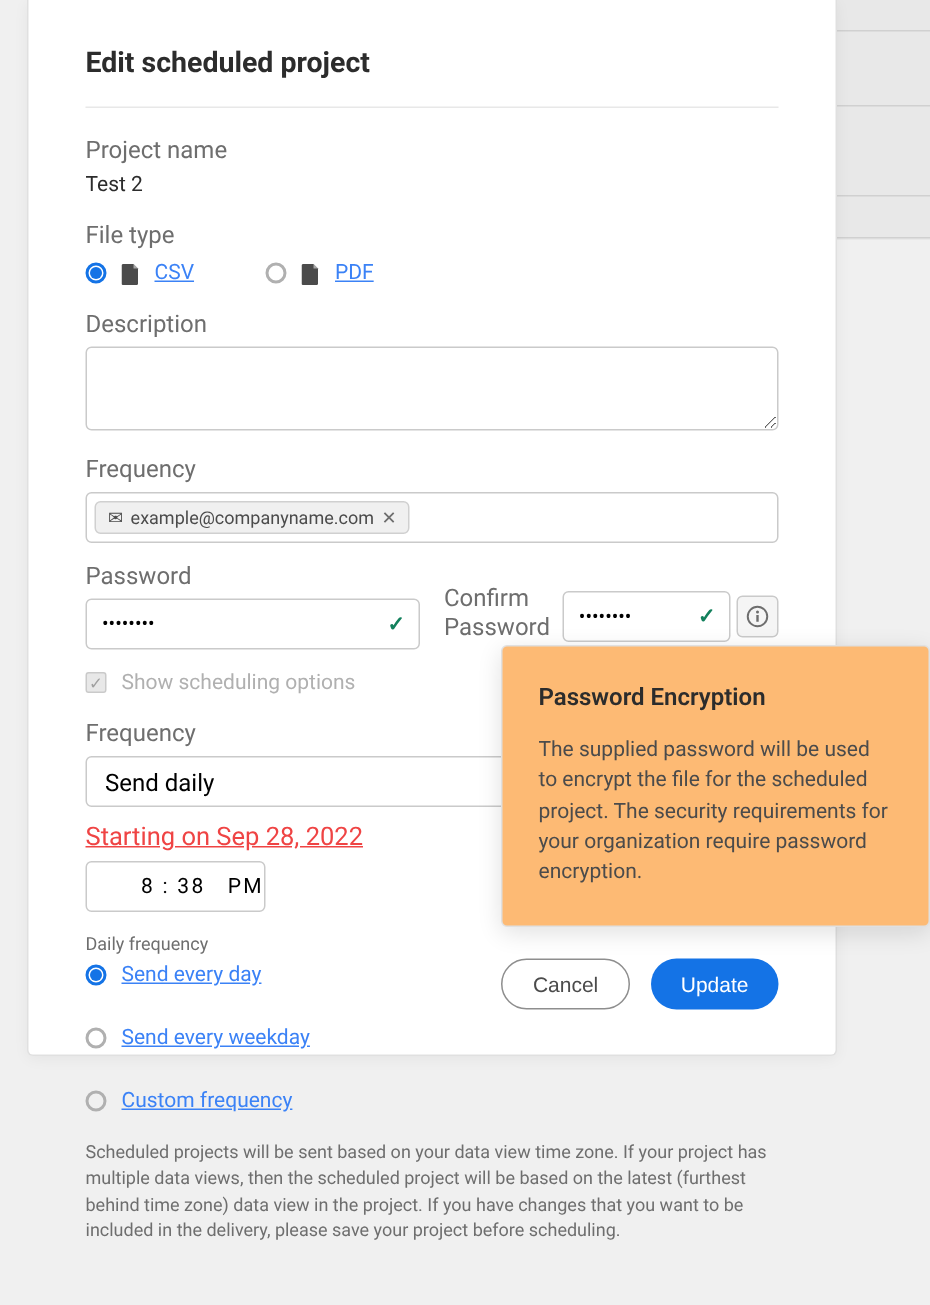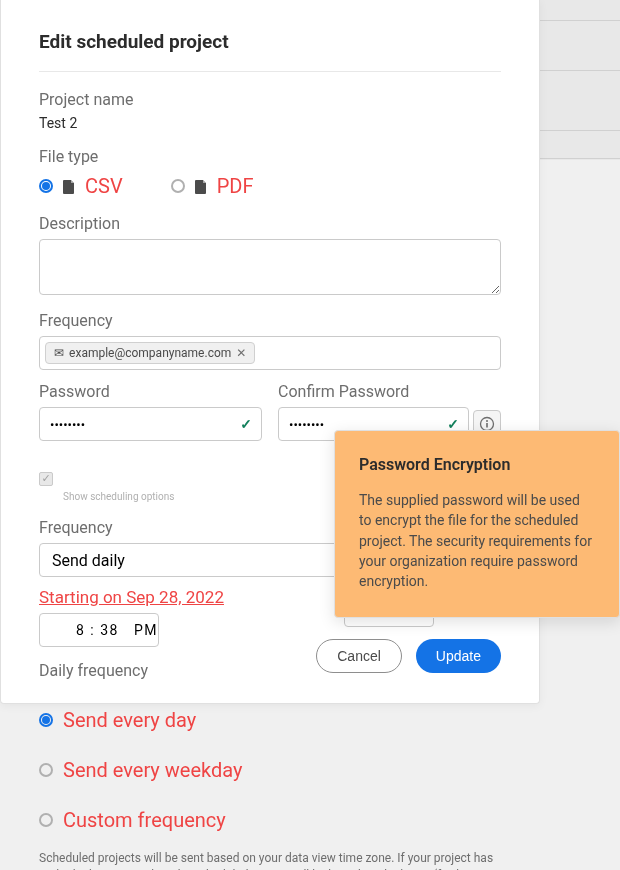--- a/index.html
+++ b/index.html
@@ -18,21 +18,21 @@
     .backdrop-top {
       position: absolute; top: 0; left: 540px; right: 0; height: 160px;
       background: #e8e8e8;
     }
     .backdrop-line1 { position:absolute; top: 20px; left:540px; right:0; height:1px; background:#d0d0d0;}
     .backdrop-line2 { position:absolute; top: 70px; left:540px; right:0; height:1px; background:#d0d0d0;}
     .backdrop-line3 { position:absolute; top: 130px; left:540px; right:0; height:1px; background:#d0d0d0;}
     .backdrop-line4 { position:absolute; top: 158px; left:540px; right:0; height:1px; background:#d0d0d0;}
     .dialog {
       position: absolute;
-      top: 0; left: 0;
+      top: 0; left: 18px;
       width: 540px;
       height: 704px;
       background: #fff;
       border: 1px solid #e0e0e0;
       border-top: none;
       border-radius: 0 0 4px 4px;
       padding: 30px 38px 30px 38px;
       box-shadow: 0 2px 10px rgba(0,0,0,0.05);
     }
     .dialog h1 {
@@ -78,21 +78,21 @@
     }
     .radio-inner {
       width: 8px; height: 8px;
       border-radius: 50%;
       background: #1473e6;
     }
     .file-icon {
       width: 12px; height: 14px;
       display:inline-block;
     }
-    .radio-label { font-size: 20px; color: #ef4444; }
+    .radio-label { font-size: 14px; color: #3b82f6; text-decoration: underline; }
     .textarea {
       width: 100%;
       height: 56px;
       border: 1px solid #cacaca;
       border-radius: 4px;
       padding: 6px;
       font-size: 13px;
       resize: both;
       margin-bottom: 12px;
       font-family: inherit;
@@ -167,21 +167,21 @@
     }
     .checkbox {
       width: 14px; height: 14px;
       border: 1px solid #cacaca;
       background: #e8e8e8;
       border-radius: 2px;
       display:flex; align-items:center; justify-content:center;
       color: #a0a0a0;
       font-size: 11px;
     }
-    .checkbox-label { font-size: 10px; margin-top: 36px; }
+    .checkbox-label { font-size: 14px; }
     .select {
       width: 100%;
       height: 34px;
       border: 1px solid #cacaca;
       border-radius: 4px;
       padding: 0 30px 0 12px;
       font-size: 16px;
       background: #fff;
       display:flex;
       align-items:center;
@@ -227,24 +227,24 @@
       padding-left:36px;
     }
     .end-input {
       width: 90px;
       height: 34px;
       border: 1px solid #cacaca;
       border-radius: 4px;
       background: #fff;
     }
     .section-label {
-      font-size: 16px;
+      font-size: 12px;
       color: #6e6e6e;
       margin-top: 14px;
-      margin-bottom: 28px;
+      margin-bottom: 6px;
     }
     .vert-radio {
       display:flex;
       flex-direction:column;
       gap: 26px;
       margin-bottom: 18px;
     }
     .help-text {
       font-size: 12px;
       color: #6e6e6e;
@@ -360,21 +360,21 @@
   </div>
 
   <div class="two-col">
     <div class="col">
       <span class="label">Password</span>
       <div class="input-wrap">
         <input class="text-input" type="text" value="••••••••" style="">
         <span class="check-icon">✓</span>
       </div>
     </div>
-    <div class="col" style="display:flex; flex-direction:column;">
+    <div class="col" style="display:flex; ">
       <span class="label">Confirm Password</span>
       <div style="display:flex; align-items:center;">
         <div class="input-wrap" style="flex:1;">
           <input class="text-input" type="text" value="••••••••" style="">
           <span class="check-icon">✓</span>
         </div>
         <div class="info-btn">
           <svg width="16" height="16" viewBox="0 0 16 16">
               <circle cx="8" cy="8" r="6.5" fill="none" stroke="#6e6e6e" stroke-width="1.3"></circle>
               <circle cx="8" cy="5" r="1" fill="#6e6e6e"></circle>

